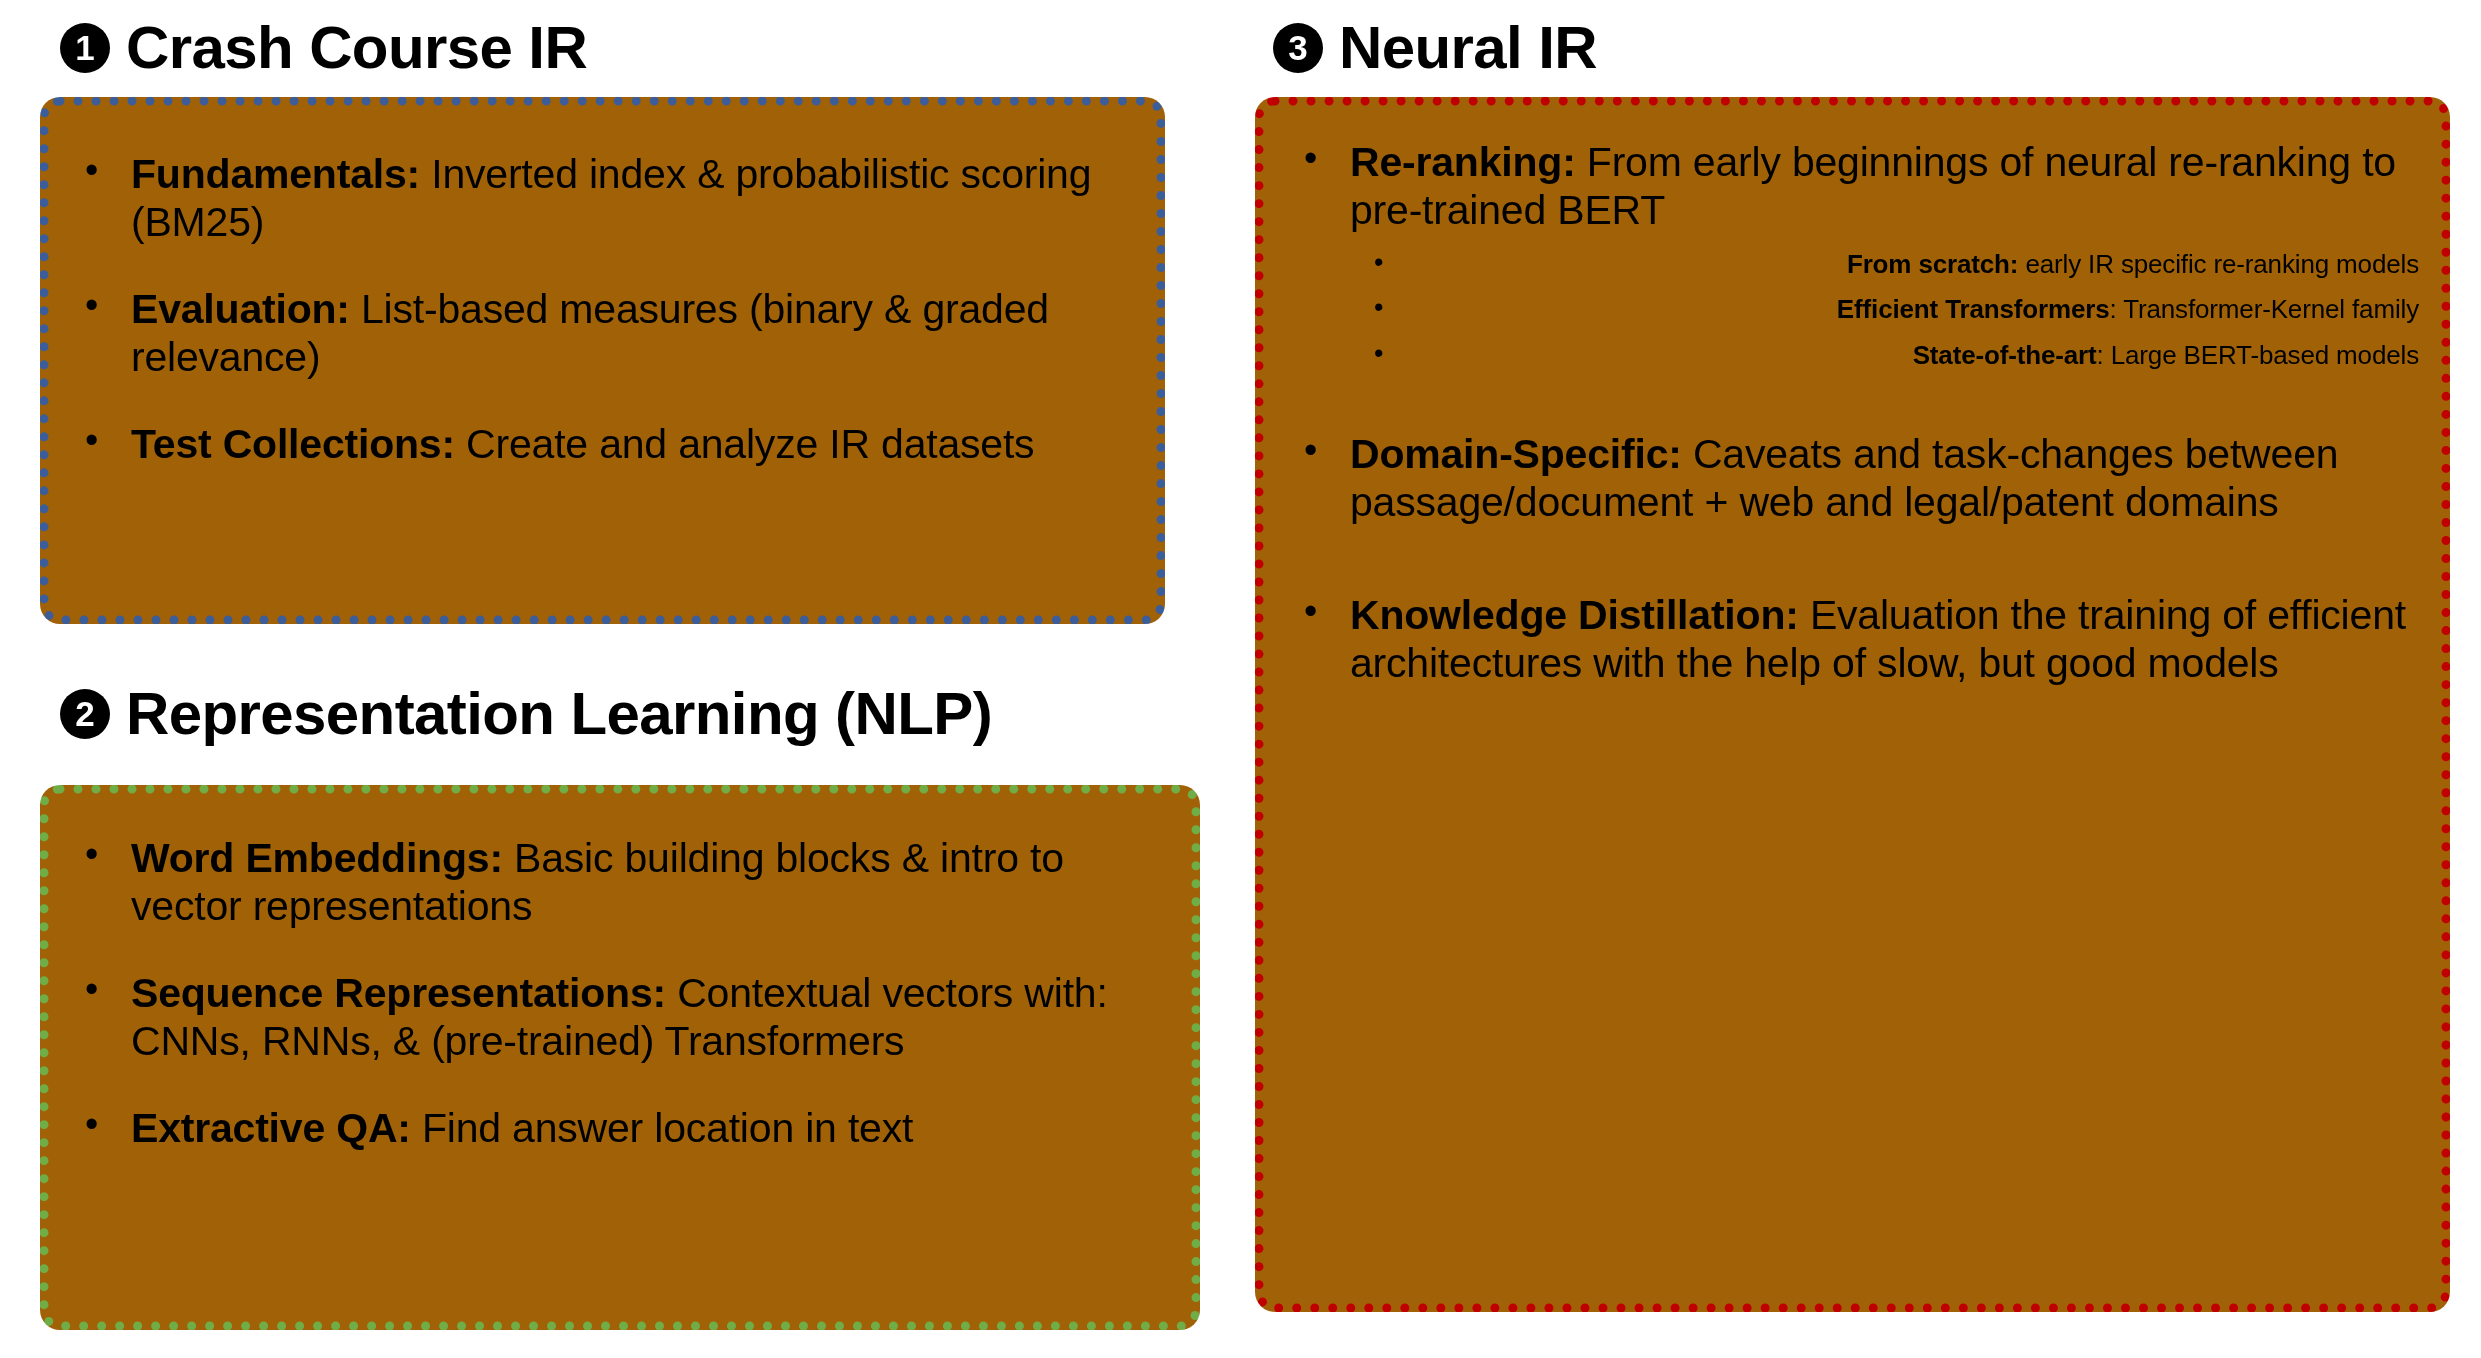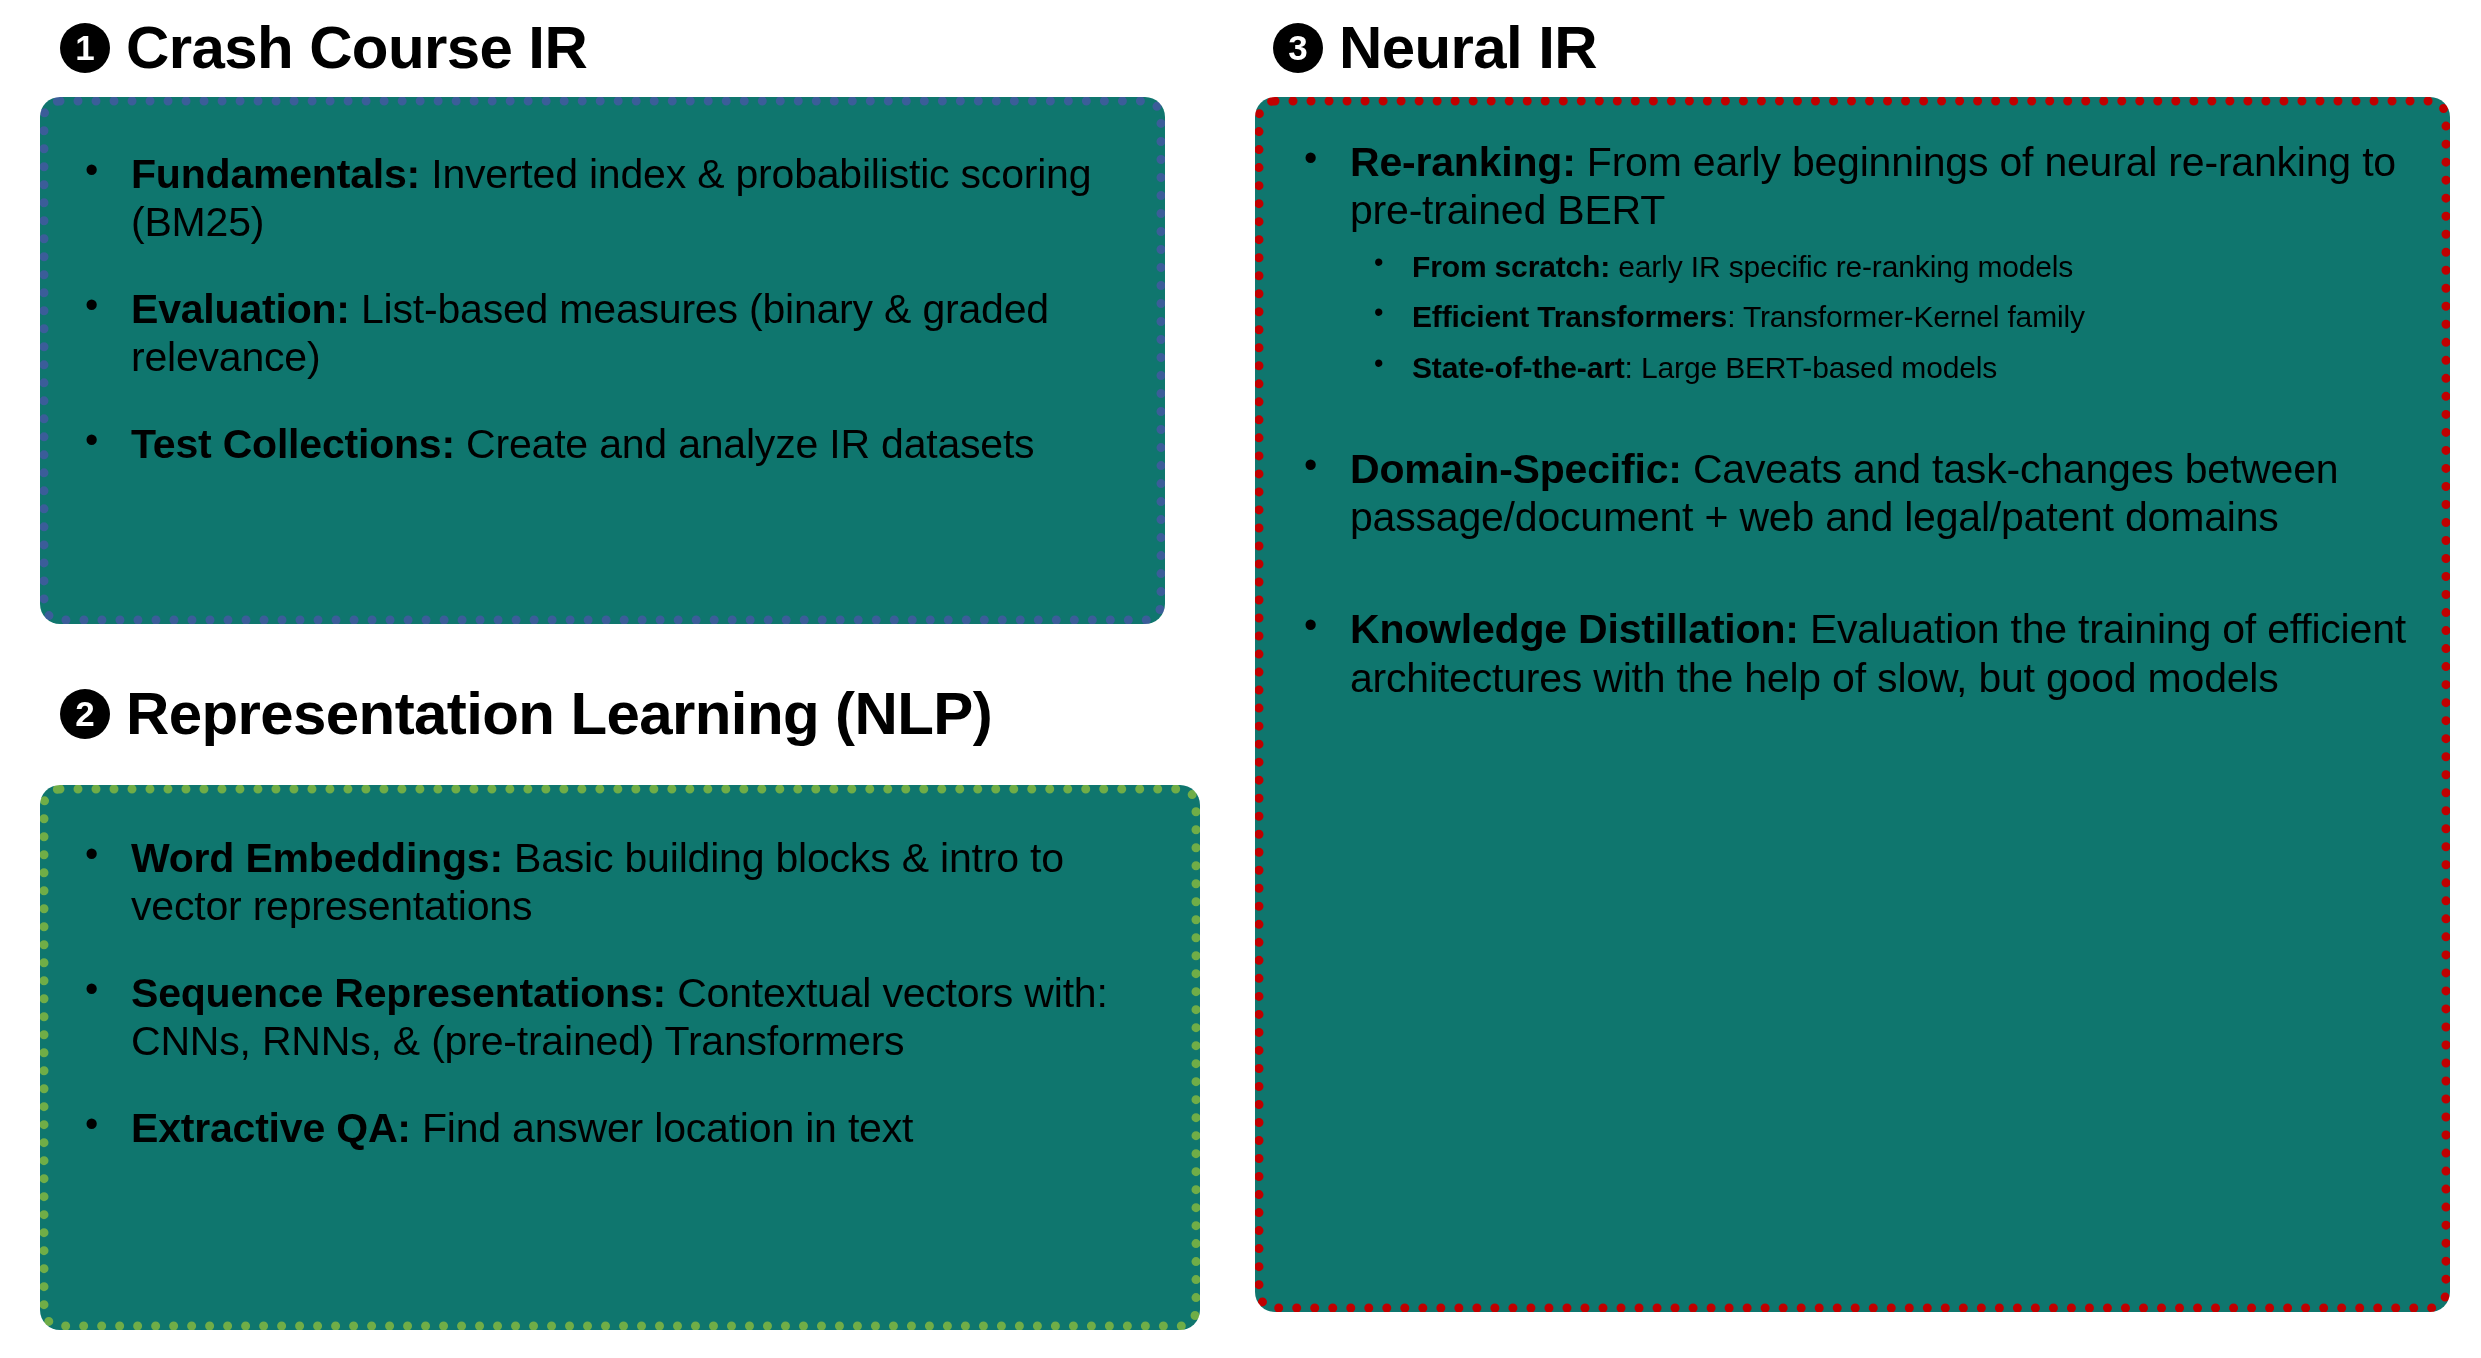--- a/index.html
+++ b/index.html
@@ -58,21 +58,21 @@
   .section-title {
     font-size: 60px;
     font-weight: bold;
     color: #000000;
     letter-spacing: -0.6px;
     line-height: 1;
   }
 
   
   .box {
-    background: #0f766e;
+    background: #a16207;
     border-radius: 20px;
     border-style: dotted;
     border-width: 9px;
   }
   .box-blue  { border-color: #3B5D99; }
   .box-green { border-color: #70AD47; }
   .box-red   { border-color: #C00000; }
 
   
   ul.blist {
@@ -101,25 +101,26 @@
 
   
   ul.sublist {
     list-style: none;
     margin: 14px 0 0 0;
     padding: 0;
   }
   li.subbullet {
     position: relative;
     padding-left: 62px;
-    font-size: 30px;
+    font-size: 26px;
     line-height: 1.22;
     letter-spacing: -0.15px;
     color: #000000;
     margin-bottom: 14px;
+    text-align: right;
   }
   li.subbullet::before {
     content: "\2022";
     position: absolute;
     left: 24px;
     top: -3px;
     font-size: 27px;
     color: #000000;
   }
   li.subbullet b { font-weight: bold; }

